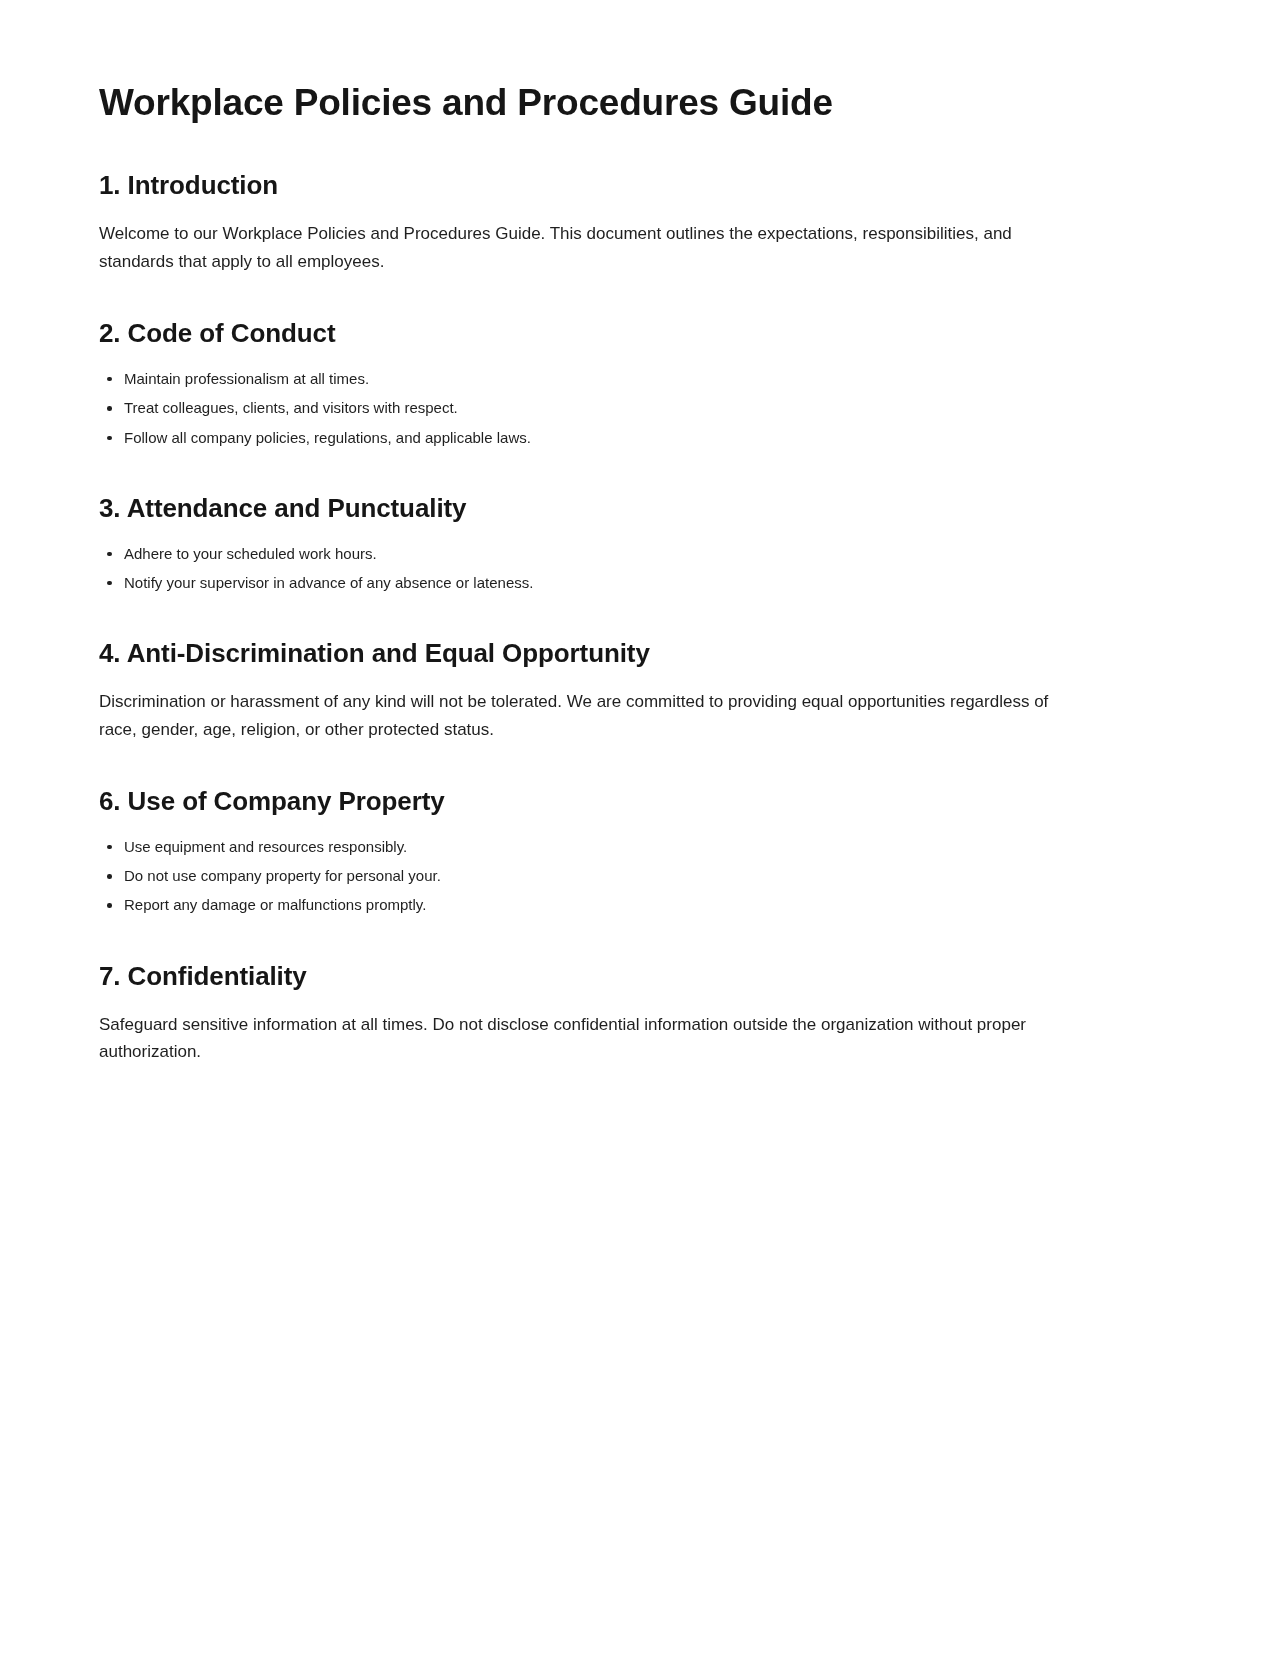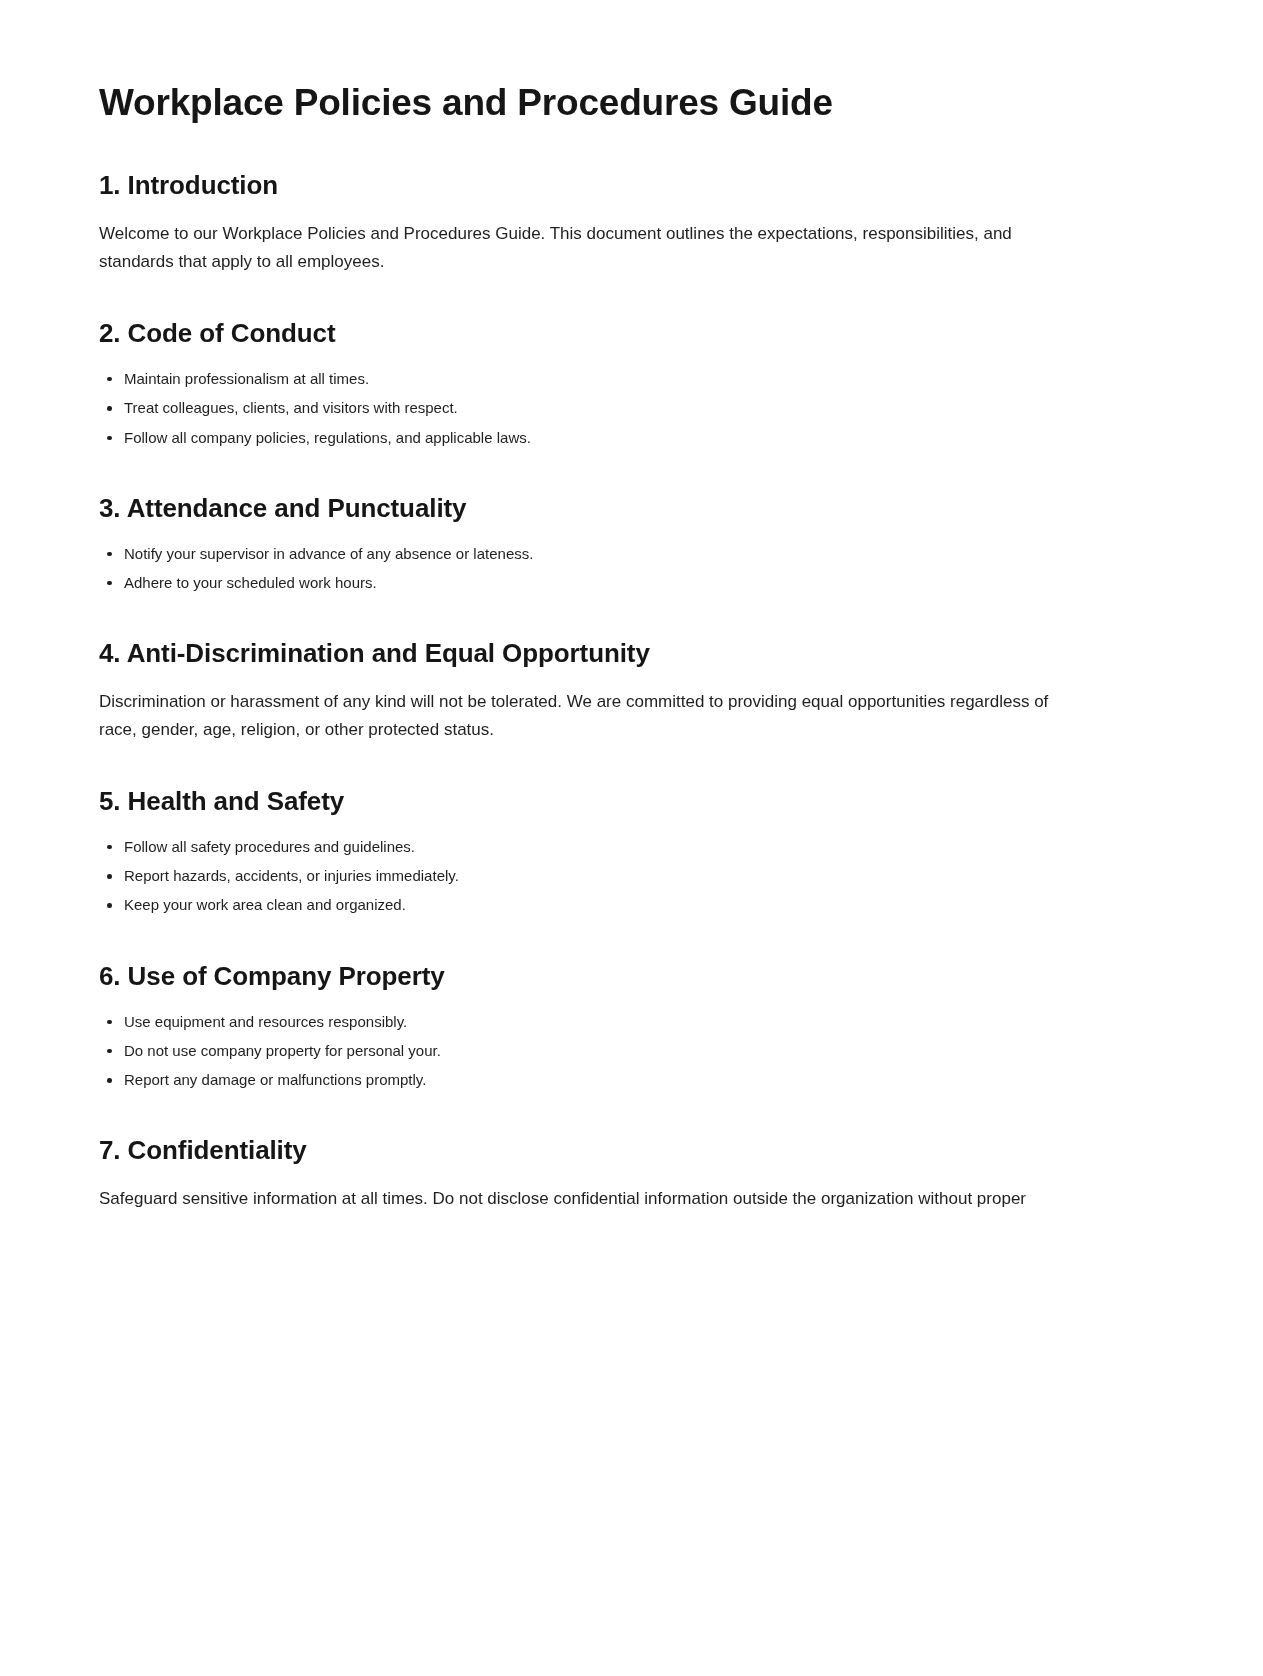--- a/index.html
+++ b/index.html
@@ -109,38 +109,30 @@
       <ul class="bullets">
         <li>Maintain professionalism at all times.</li>
         <li>Treat colleagues, clients, and visitors with respect.</li>
         <li>Follow all company policies, regulations, and applicable laws.</li>
       </ul>
     </div>
 
     <div class="section">
       <h2 class="section-title">3. Attendance and Punctuality</h2>
       <ul class="bullets">
+        <li>Adhere to your scheduled work hours.</li>
         <li>Notify your supervisor in advance of any absence or lateness.</li>
-        <li>Adhere to your scheduled work hours.</li>
       </ul>
     </div>
 
     <div class="section">
       <h2 class="section-title">4. Anti-Discrimination and Equal Opportunity</h2>
       <p class="para">Discrimination or harassment of any kind will not be tolerated. We are committed to providing equal opportunities regardless of race, gender, age, religion, or other protected status.</p>
     </div>
 
-    <div class="section">
-      <h2 class="section-title">5. Health and Safety</h2>
-      <ul class="bullets">
-        <li>Follow all safety procedures and guidelines.</li>
-        <li>Report hazards, accidents, or injuries immediately.</li>
-        <li>Keep your work area clean and organized.</li>
-      </ul>
-    </div>
 
     <div class="section">
       <h2 class="section-title">6. Use of Company Property</h2>
       <ul class="bullets">
         <li>Use equipment and resources responsibly.</li>
         <li>Do not use company property for personal your.</li>
         <li>Report any damage or malfunctions promptly.</li>
       </ul>
     </div>
 

